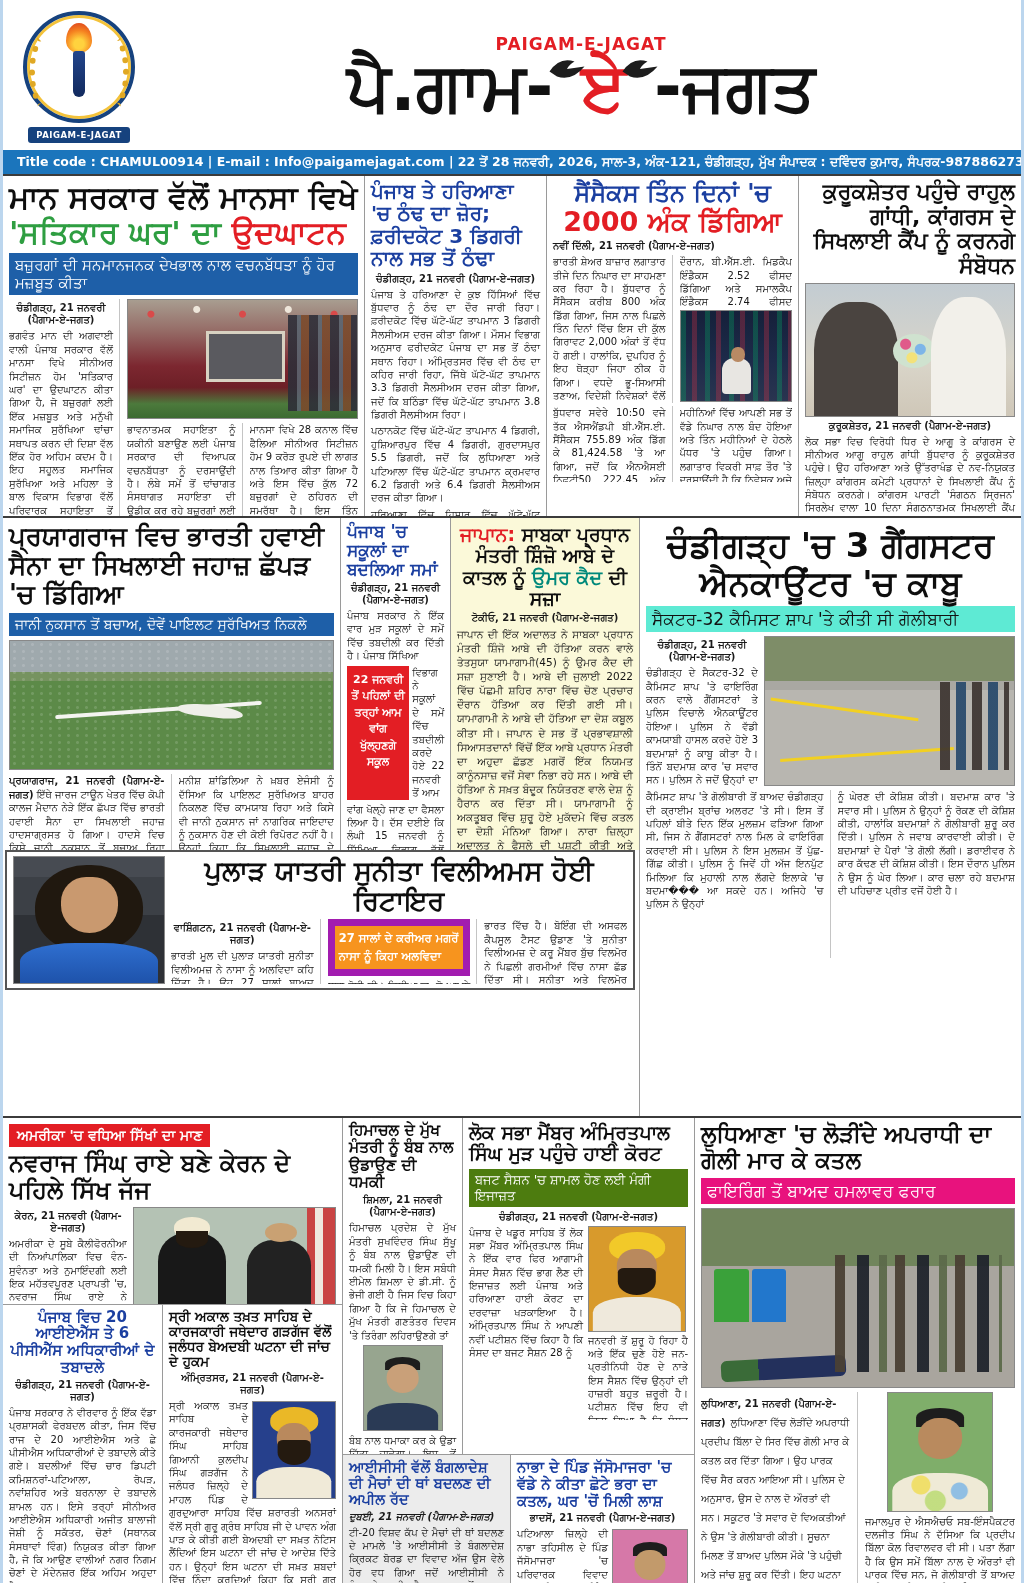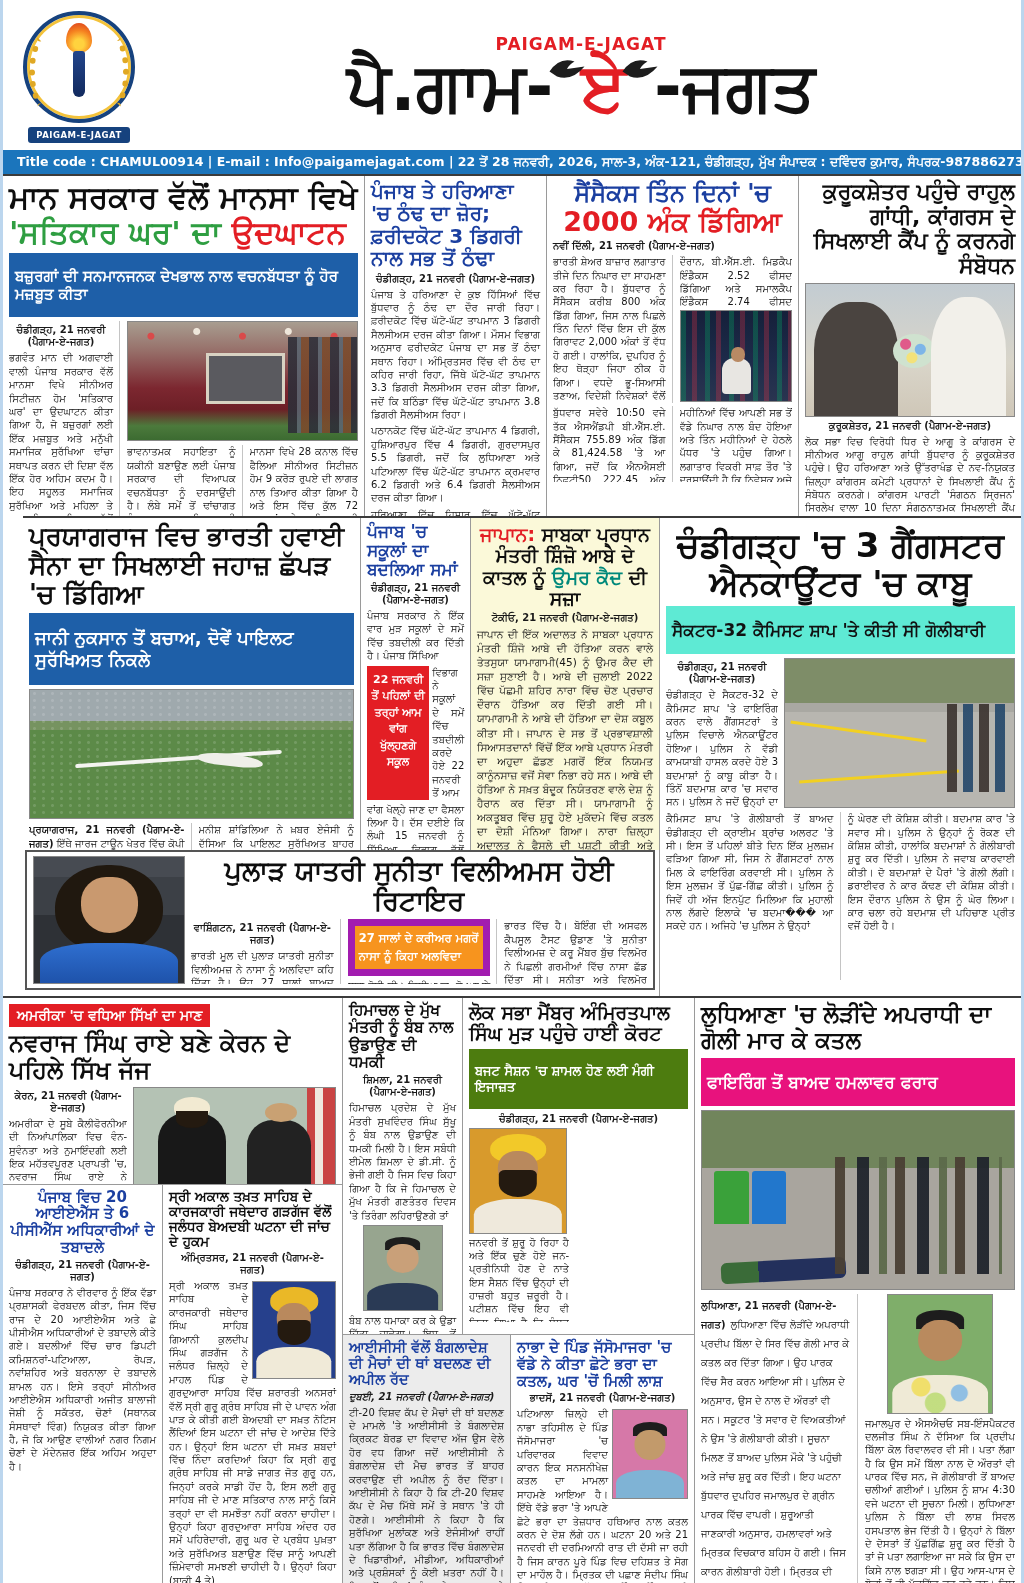--- a/index.html
+++ b/index.html
@@ -28,21 +28,21 @@
   .infobar{height:24px;background:#1b75bc;color:#fff;font-size:12.5px;font-weight:bold;display:flex;align-items:center;padding:0 14px;box-sizing:border-box;white-space:nowrap;overflow:hidden;}
   
   .band{display:flex;border-top:2px solid #3b3b3b;box-sizing:border-box;}
   .art{box-sizing:border-box;padding:4px 6px;overflow:hidden;position:relative;}
   .vr{border-right:1px solid #9a9a9a;}
   .hl{font-weight:900;color:#0d0d0d;line-height:1.12;}
   .hl-blue{color:#1b3fa0;}
   .hl-red{color:#e31e24;}
   .hl-green{color:#2e9e41;}
   .hl-teal{color:#00897b;}
-  .barhead{color:#fff;font-weight:bold;padding:14px 6px;margin:4px 0;}
+  .barhead{color:#fff;font-weight:normal;padding:3px 6px;margin:4px 0;}
   .bar-blue{background:#1e5fa8;font-size:15px;}
   .bar-gray{background:#5eead4;color:#111;font-size:17px;}
   .bar-red{background:#4d7c0f;font-size:13px;}
   .bar-pink{background:#e8127d;font-size:17px;}
   .kicker{background:#e31e24;color:#fff;font-weight:bold;font-size:14px;padding:3px 8px;display:inline-block;margin:2px 0 3px 0;}
   .dateline{font-weight:bold;font-size:10px;text-align:center;margin:3px 0;}
   .bt{font-size:10px;line-height:1.34;text-align:justify;color:#161616;}
   .cols{display:flex;gap:7px;}
   .col{flex:1;overflow:hidden;}
   .colr{border-right:1px solid #c4c4c4;padding-right:6px;}
@@ -192,27 +192,27 @@
     <article class="art" style="flex:1;">
       <div class="hl" style="font-size:22px;text-align:right;">ਕੁਰੂਕਸ਼ੇਤਰ ਪਹੁੰਚੇ ਰਾਹੁਲ ਗਾਂਧੀ, ਕਾਂਗਰਸ ਦੇ ਸਿਖਲਾਈ ਕੈਂਪ ਨੂੰ ਕਰਨਗੇ ਸੰਬੋਧਨ</div>
       <div class="ph ph-rahul" style="height:132px;margin:4px 0 2px 0;">
         <span class="shape bouquet"></span>
       </div>
       <div class="dateline">ਕੁਰੂਕਸ਼ੇਤਰ, 21 ਜਨਵਰੀ (ਪੈਗਾਮ-ਏ-ਜਗਤ)</div>
       <div class="bt">ਲੋਕ ਸਭਾ ਵਿਚ ਵਿਰੋਧੀ ਧਿਰ ਦੇ ਆਗੂ ਤੇ ਕਾਂਗਰਸ ਦੇ ਸੀਨੀਅਰ ਆਗੂ ਰਾਹੁਲ ਗਾਂਧੀ ਬੁੱਧਵਾਰ ਨੂੰ ਕੁਰੂਕਸ਼ੇਤਰ ਪਹੁੰਚੇ। ਉਹ ਹਰਿਆਣਾ ਅਤੇ ਉੱਤਰਾਖੰਡ ਦੇ ਨਵ-ਨਿਯੁਕਤ ਜ਼ਿਲ੍ਹਾ ਕਾਂਗਰਸ ਕਮੇਟੀ ਪ੍ਰਧਾਨਾਂ ਦੇ ਸਿਖਲਾਈ ਕੈਂਪ ਨੂੰ ਸੰਬੋਧਨ ਕਰਨਗੇ। ਕਾਂਗਰਸ ਪਾਰਟੀ 'ਸੰਗਠਨ ਸ੍ਰਿਜਨ' ਸਿਰਲੇਖ ਵਾਲਾ 10 ਦਿਨਾ ਸੰਗਠਨਾਤਮਕ ਸਿਖਲਾਈ ਕੈਂਪ ਕਰਵਾ ਰਹੀ ਹੈ, ਜੋ 13 ਜਨਵਰੀ ਤੋਂ ਕੁਰੂਕਸ਼ੇਤਰ ਦੇ ਇਤਿਹਾਸਕ ਬ੍ਰਹਮਾ ਸਰੋਵਰ ਨੇੜੇ ਸਥਿਤ ਪੰਜਾਬੀ ਧਰਮਸ਼ਾਲਾ ਵਿਚ ਚੱਲ ਰਿਹਾ ਹੈ। ਹਰਿਆਣਾ ਅਤੇ ਉੱਤਰਾਖੰਡ ਦੇ ਕਰੀਬ 60 ਜ਼ਿਲ੍ਹਾ ਪ੍ਰਧਾਨ ਇਸ ਵਿਚ ਸ਼ਾਮਲ ਹੋ ਰਹੇ ਹਨ। ਆਪਣੀ ਫੇਰੀ ਦੌਰਾਨ ਰਾਹੁਲ ਗਾਂਧੀ ਕੁਰੂਕਸ਼ੇਤਰ ਵਿੱਚ ਲਗਪਗ ਸਾਢੇ ਪੰਜ (ਬਾਕੀ 4 ਤੇ)</div>
     </article>
   </div>
 
-  <div class="band" style="height:480px;margin-left:20px;">
+  <div class="band" style="height:600px;">
     <div style="flex:0 0 636px;display:flex;flex-direction:column;box-sizing:border-box;">
       <div style="display:flex;height:332px;">
 
         <article class="art vr" style="flex:0 0 338px;">
           <div class="hl" style="font-size:26px;">ਪ੍ਰਯਾਗਰਾਜ ਵਿਚ ਭਾਰਤੀ ਹਵਾਈ ਸੈਨਾ ਦਾ ਸਿਖਲਾਈ ਜਹਾਜ਼ ਛੱਪੜ 'ਚ ਡਿੱਗਿਆ</div>
-          <div class="barhead bar-blue" style="font-size:18px;">ਜਾਨੀ ਨੁਕਸਾਨ ਤੋਂ ਬਚਾਅ, ਦੋਵੇਂ ਪਾਇਲਟ ਸੁਰੱਖਿਅਤ ਨਿਕਲੇ</div>
+          <div class="barhead bar-blue" style="font-size:14px;">ਜਾਨੀ ਨੁਕਸਾਨ ਤੋਂ ਬਚਾਅ, ਦੋਵੇਂ ਪਾਇਲਟ ਸੁਰੱਖਿਅਤ ਨਿਕਲੇ</div>
           <div class="ph ph-glider" style="height:128px;margin-bottom:4px;">
             <span class="shape wing"></span>
             <span class="shape fus"></span>
           </div>
           <div class="cols" style="height:110px;">
             <div class="col colr bt"><b>ਪ੍ਰਯਾਗਰਾਜ, 21 ਜਨਵਰੀ (ਪੈਗਾਮ-ਏ-ਜਗਤ)</b> <span>ਇੱਥੇ ਜਾਰਜ ਟਾਊਨ ਖੇਤਰ ਵਿੱਚ ਕੋਪੀ ਕਾਲਜ ਮੈਦਾਨ ਨੇੜੇ ਇੱਕ ਛੱਪੜ ਵਿੱਚ ਭਾਰਤੀ ਹਵਾਈ ਸੈਨਾ ਦਾ ਸਿਖਲਾਈ ਜਹਾਜ਼ ਹਾਦਸਾਗ੍ਰਸਤ ਹੋ ਗਿਆ। ਹਾਦਸੇ ਵਿਚ ਕਿਸੇ ਜਾਨੀ ਨੁਕਸਾਨ ਤੋਂ ਬਚਾਅ ਰਿਹਾ ਕਿਉਂਕਿ ਦੋਵੇਂ ਪਾਇਲਟ ਸੁਰੱਖਿਅਤ ਬਾਹਰ ਨਿਕਲ ਗਏ। ਡਿਪਟੀ ਕਮਿਸ਼ਨਰ ਆਫ਼ ਪੁਲੀਸ (ਸਿਟੀ)</span></div>
             <div class="col bt">ਮਨੀਸ਼ ਸ਼ਾਂਡਿਲਿਆ ਨੇ ਖ਼ਬਰ ਏਜੰਸੀ ਨੂੰ ਦੱਸਿਆ ਕਿ ਪਾਇਲਟ ਸੁਰੱਖਿਅਤ ਬਾਹਰ ਨਿਕਲਣ ਵਿੱਚ ਕਾਮਯਾਬ ਰਿਹਾ ਅਤੇ ਕਿਸੇ ਵੀ ਜਾਨੀ ਨੁਕਸਾਨ ਜਾਂ ਨਾਗਰਿਕ ਜਾਇਦਾਦ ਨੂੰ ਨੁਕਸਾਨ ਹੋਣ ਦੀ ਕੋਈ ਰਿਪੋਰਟ ਨਹੀਂ ਹੈ। ਉਨ੍ਹਾਂ ਕਿਹਾ ਕਿ ਸਿਖਲਾਈ ਜਹਾਜ਼ ਦੇ ਇੰਜਣ ਵਿੱਚ ਅਚਾਨਕ ਤਕਨੀਕੀ ਖਰਾਬੀ ਆਉਣ ਬਾਅਦ ਹਾਦਸਾਗ੍ਰਸਤ (ਬਾਕੀ 4 ਤੇ)</div>
           </div>
         </article>
 
@@ -334,20 +334,21 @@
             <span class="head"></span>
             <span class="torso"></span>
           </div>
           <div class="bt">ਬੰਬ ਨਾਲ ਧਮਾਕਾ ਕਰ ਕੇ ਉਡਾ ਦਿੱਤਾ ਜਾਵੇਗਾ। ਇਸ ਤੋਂ ਬਾਅਦ ਸੁਰੱਖਿਆ ਏਜੰਸੀਆਂ ਨੂੰ ਅਲਰਟ ਕਰ ਦਿੱਤਾ ਗਿਆ ਹੈ। ਇਹ ਵੀ ਪਤਾ ਲੱਗਿਆ ਹੈ ਕਿ ਇਸ ਸਬੰਧੀ ਸ਼ਿਮਲਾ ਵਿਚ ਐਫਆਈਆਰ ਦਰਜ ਕਰ ਲਈ ਗਈ ਹੈ। ਪੁਲੀਸ ਇਸ ਈਮੇਲ ਦੇ ਸਰੋਤ ਦਾ ਪਤਾ ਲਾਉਣ ਵਿਚ ਜੁਟ ਗਈ ਹੈ।</div>
         </article>
         <article class="art" style="flex:1;">
           <div class="hl" style="font-size:19px;">ਲੋਕ ਸਭਾ ਮੈਂਬਰ ਅੰਮ੍ਰਿਤਪਾਲ ਸਿੰਘ ਮੁੜ ਪਹੁੰਚੇ ਹਾਈ ਕੋਰਟ</div>
           <div class="barhead bar-red">ਬਜਟ ਸੈਸ਼ਨ 'ਚ ਸ਼ਾਮਲ ਹੋਣ ਲਈ ਮੰਗੀ ਇਜਾਜ਼ਤ</div>
           <div class="dateline">ਚੰਡੀਗੜ੍ਹ, 21 ਜਨਵਰੀ (ਪੈਗਾਮ-ਏ-ਜਗਤ)</div>
           <div style="display:flex;gap:5px;">
+            <div class="bt" style="flex:1;">ਪੰਜਾਬ ਦੇ ਖਡੂਰ ਸਾਹਿਬ ਤੋਂ ਲੋਕ ਸਭਾ ਮੈਂਬਰ ਅੰਮ੍ਰਿਤਪਾਲ ਸਿੰਘ ਨੇ ਇੱਕ ਵਾਰ ਫਿਰ ਆਗਾਮੀ ਸੰਸਦ ਸੈਸ਼ਨ ਵਿੱਚ ਭਾਗ ਲੈਣ ਦੀ ਇਜਾਜ਼ਤ ਲਈ ਪੰਜਾਬ ਅਤੇ ਹਰਿਆਣਾ ਹਾਈ ਕੋਰਟ ਦਾ ਦਰਵਾਜ਼ਾ ਖੜਕਾਇਆ ਹੈ। ਅੰਮ੍ਰਿਤਪਾਲ ਸਿੰਘ ਨੇ ਆਪਣੀ ਨਵੀਂ ਪਟੀਸ਼ਨ ਵਿੱਚ ਕਿਹਾ ਹੈ ਕਿ ਸੰਸਦ ਦਾ ਬਜਟ ਸੈਸ਼ਨ 28 ਨੂੰ</div>
             <div style="flex:0 0 100px;">
               <div class="ph portrait" style="width:96px;height:104px;--bg:#d89a2c;--skin:#b9895d;--cap:#f2c929;--torso:#efe9dc;">
                 <span class="cap"></span>
                 <span class="head"></span>
                 <span class="beard"></span>
                 <span class="torso"></span>
               </div>
               <div class="bt" style="margin-top:2px;height:86px;overflow:hidden;">ਜਨਵਰੀ ਤੋਂ ਸ਼ੁਰੂ ਹੋ ਰਿਹਾ ਹੈ ਅਤੇ ਇੱਕ ਚੁਣੇ ਹੋਏ ਜਨ-ਪ੍ਰਤੀਨਿਧੀ ਹੋਣ ਦੇ ਨਾਤੇ ਇਸ ਸੈਸ਼ਨ ਵਿੱਚ ਉਨ੍ਹਾਂ ਦੀ ਹਾਜ਼ਰੀ ਬਹੁਤ ਜ਼ਰੂਰੀ ਹੈ। ਪਟੀਸ਼ਨ ਵਿੱਚ ਇਹ ਵੀ ਕਿਹਾ ਗਿਆ ਹੈ ਕਿ ਸੰਸਦ ਵਿੱਚ ਹਿੱਸਾ ਲੈਣਾ ਨਾ ਸਿਰਫ਼ ਉਨ੍ਹਾਂ ਦਾ ਸੰਵਿਧਾਨਕ ਅਧਿਕਾਰ ਹੈ, ਸਗੋਂ ਆਪਣੇ ਸੰਸਦੀ ਖੇਤਰ ਦੀ ਜਨਤਾ ਦੀਆਂ ਸਮੱਸਿਆਵਾਂ, ਉਮੀਦਾਂ ਅਤੇ ਹਿੱਤਾਂ (ਬਾਕੀ 4 ਤੇ)</div>
             </div>
           </div>

